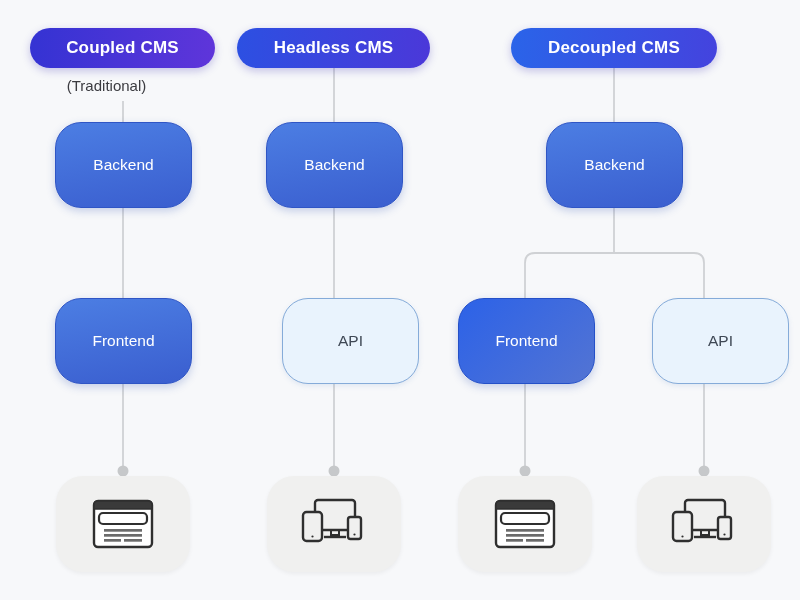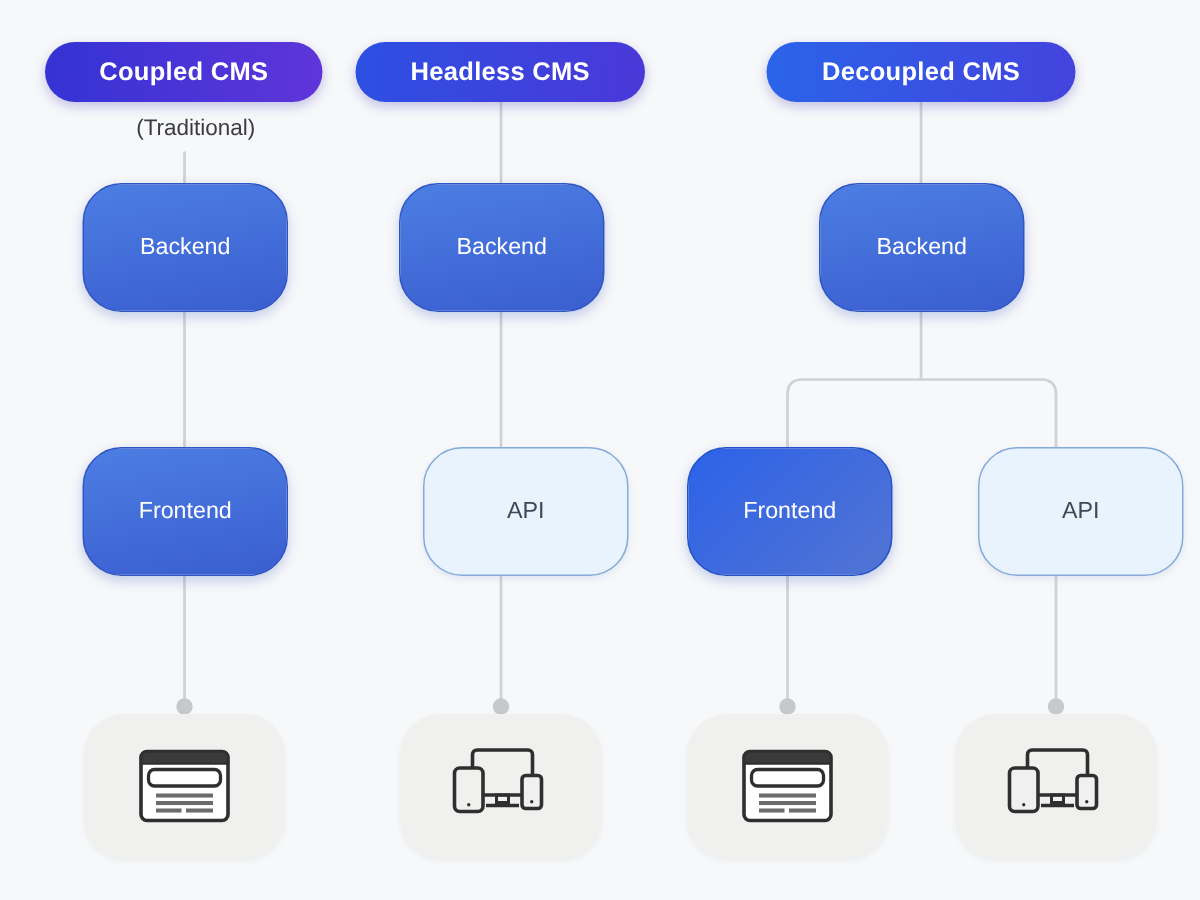--- a/index.html
+++ b/index.html
@@ -9,21 +9,21 @@
   .connectors{position:absolute;left:0;top:0;width:800px;height:600px;z-index:1;}
 
   .pill{position:absolute;top:28px;height:40px;border-radius:20px;z-index:2;
         display:flex;align-items:center;justify-content:center;
         color:#ffffff;font-size:17px;font-weight:700;letter-spacing:.2px;
         box-shadow:0 3px 8px rgba(60,50,180,.28);}
   .pill-coupled{left:30px;width:185px;background:linear-gradient(95deg,#3433d3 0%,#5f35da 100%);}
   .pill-headless{left:237px;width:193px;background:linear-gradient(95deg,#2c50e2 0%,#4b38d9 100%);}
   .pill-decoupled{left:511px;width:206px;background:linear-gradient(95deg,#2a64e9 0%,#4443de 100%);}
 
-  .subtitle{position:absolute;left:38px;top:77px;width:185px;text-align:center;
+  .subtitle{position:absolute;left:14px;top:77px;width:185px;text-align:center;
             font-size:15px;color:#3b3b40;z-index:2;}
 
   .node{position:absolute;width:135px;height:84px;border-radius:26px;z-index:2;
         display:flex;align-items:center;justify-content:center;font-size:15.5px;}
   .node-solid{color:#ffffff;border:1px solid #2f55c5;
         background:linear-gradient(170deg,#4c7ee3 0%,#3a5ecf 100%);
         box-shadow:0 3px 8px rgba(45,80,180,.25);}
   .node-solid-b{color:#ffffff;border:1px solid #2450c8;
         background:linear-gradient(135deg,#2c62e8 0%,#5374d3 100%);
         box-shadow:0 3px 8px rgba(45,80,180,.25);}

